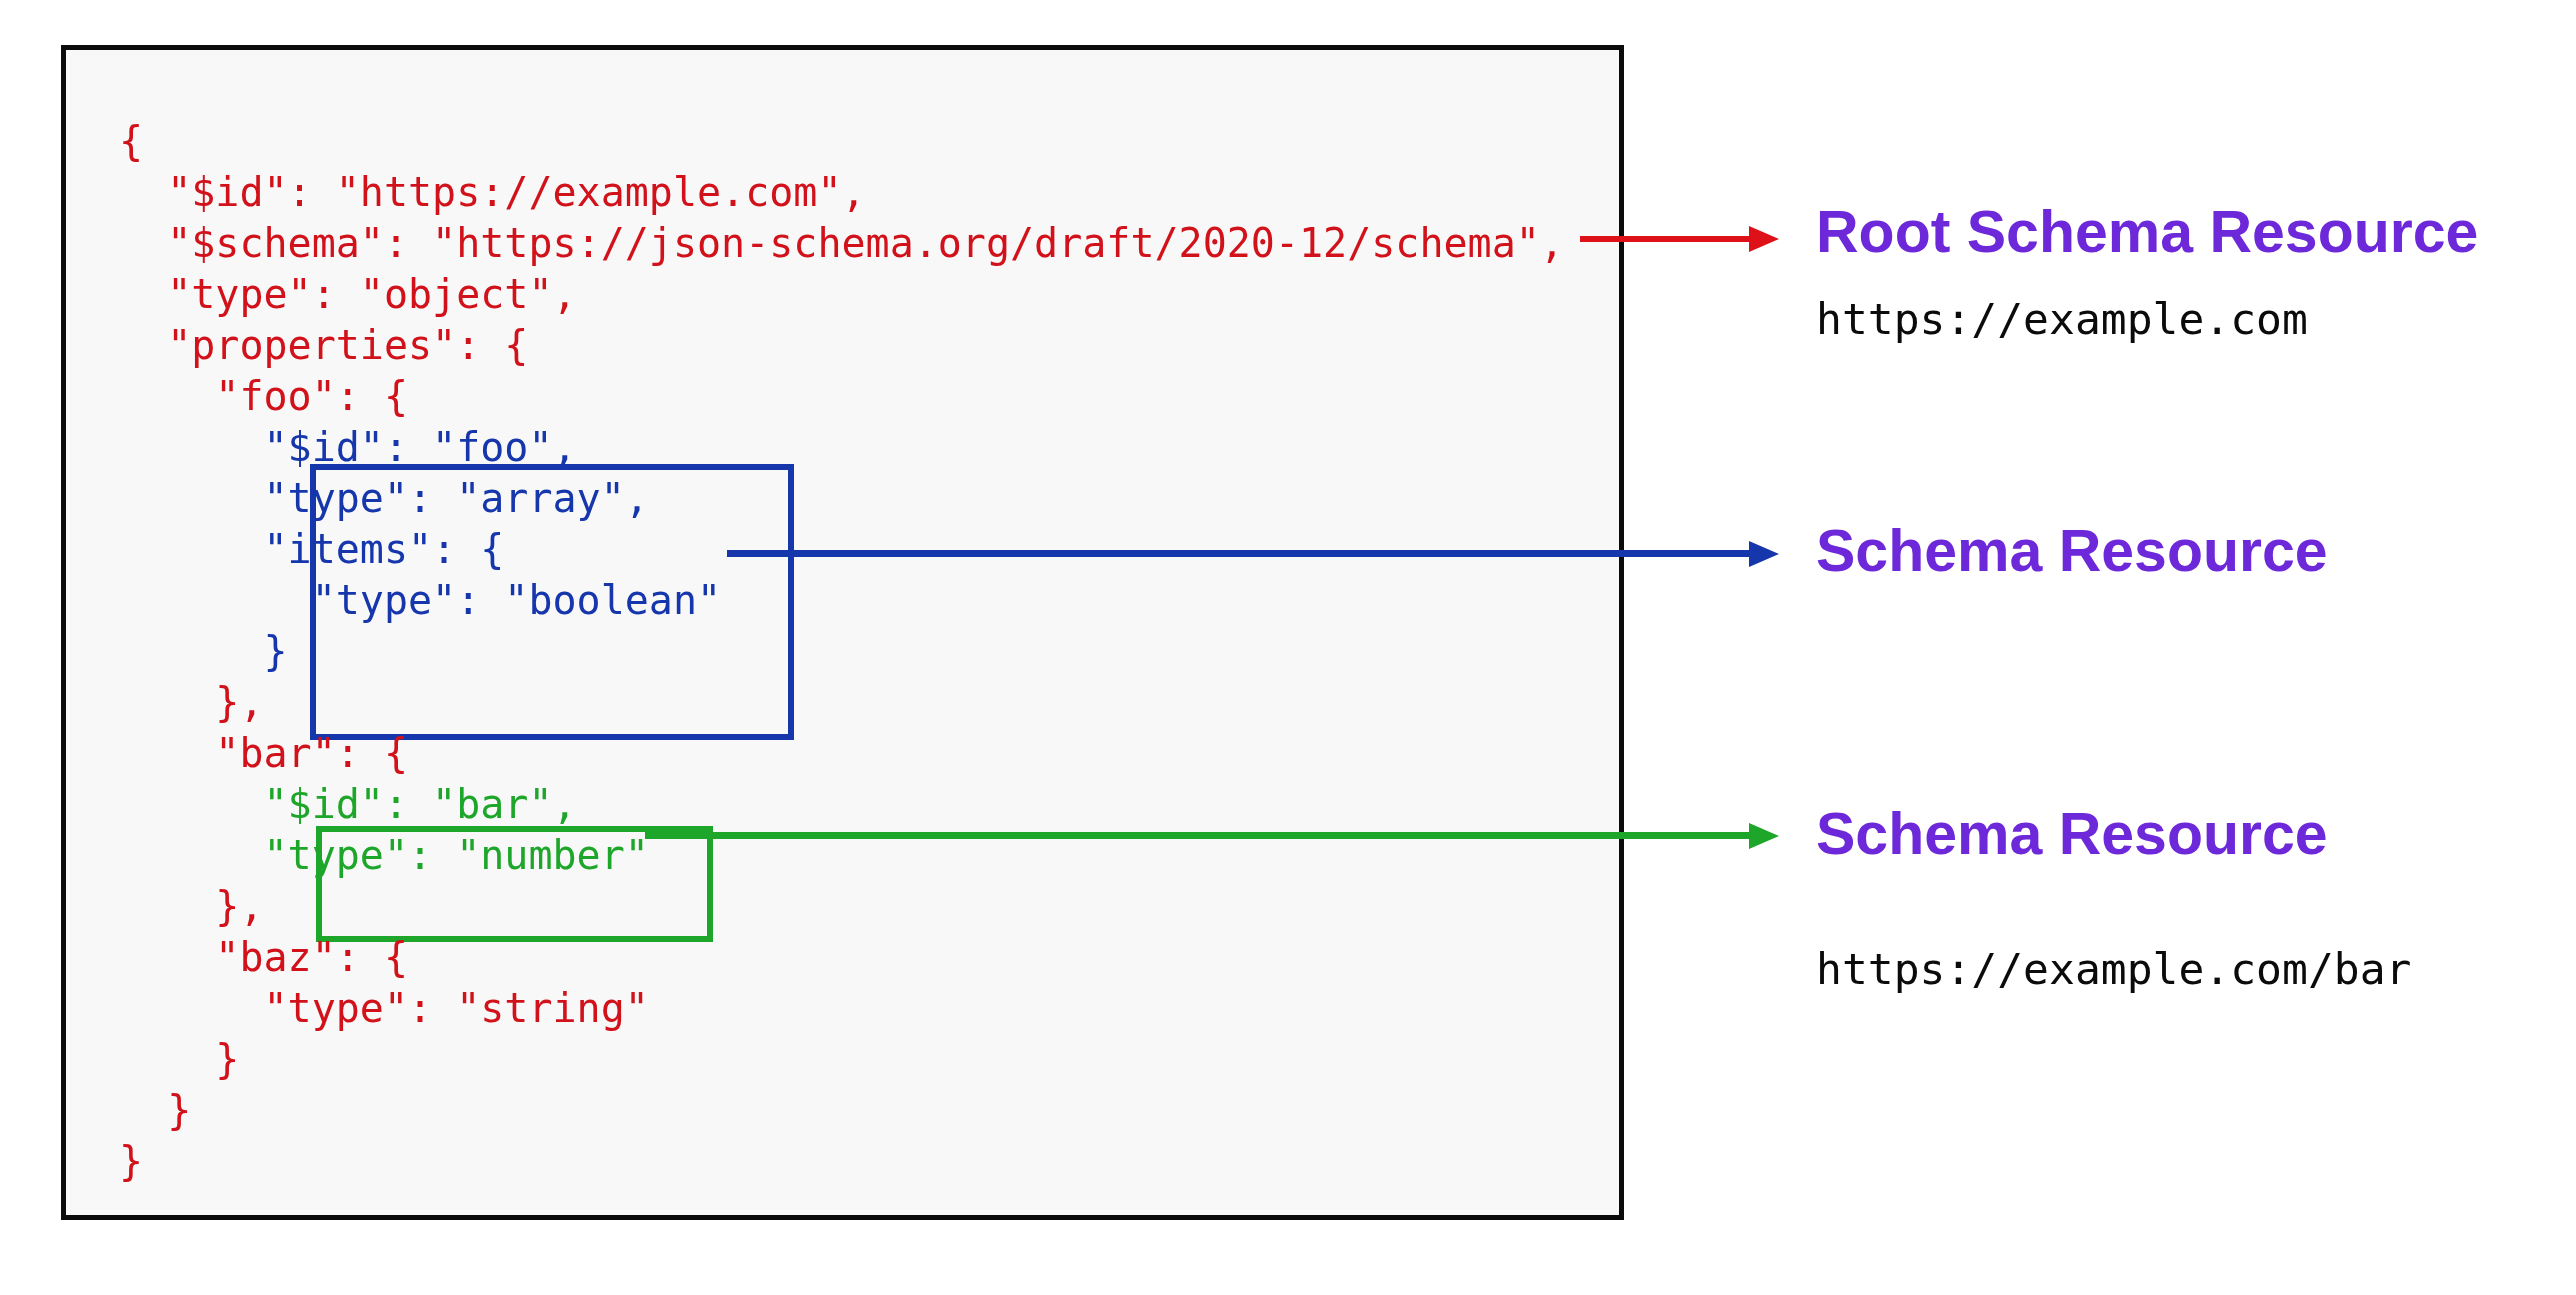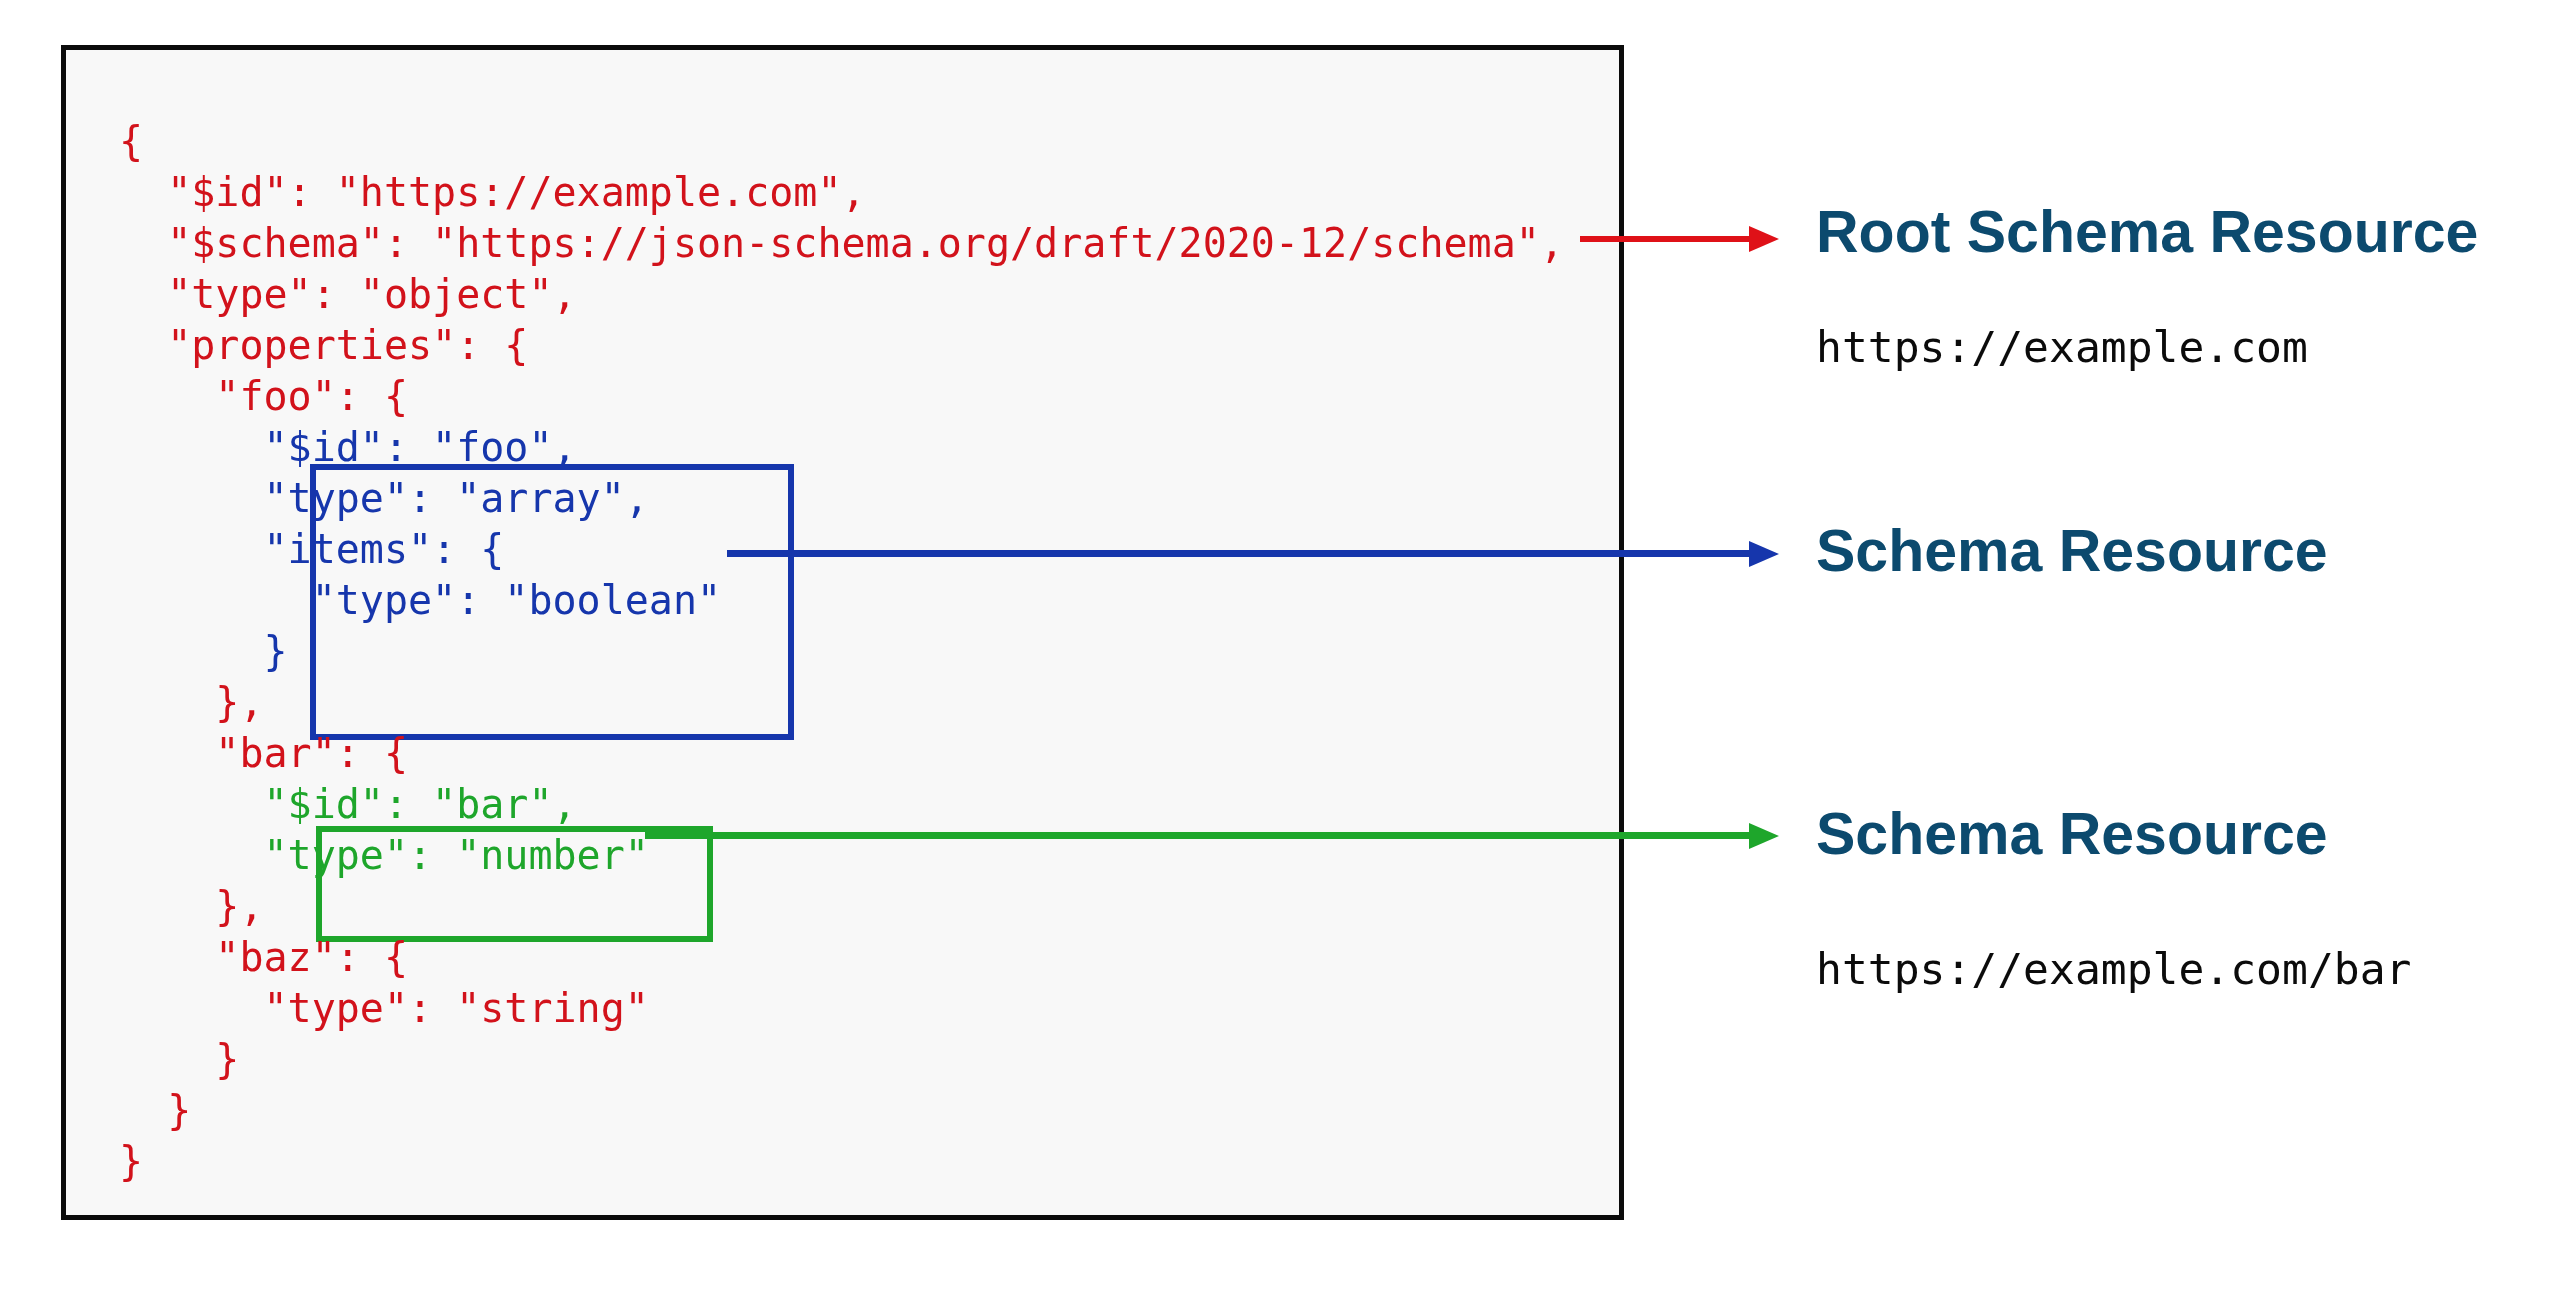--- a/index.html
+++ b/index.html
@@ -90,34 +90,34 @@
   .arrow-green-head{ left: 1749px; top: 823px; border-left-color: #1ea62b; }
 
   
   .ann-title {
     position: absolute;
     left: 1816px;
     font-family: "Liberation Sans", "DejaVu Sans", sans-serif;
     font-weight: bold;
     font-size: 59px;
     line-height: 1;
-    color: #0c4a6e;
+    color: #6d28d9;
     white-space: nowrap;
   }
   .ann-url {
     position: absolute;
     left: 1816px;
     font-family: "DejaVu Sans Mono", "Liberation Mono", monospace;
     font-size: 43px;
     line-height: 1;
     color: #0b0b0b;
     white-space: nowrap;
   }
   .ann-title-root { top: 203px; }
-  .ann-url-root   { top: 298px; margin-top: 28px; }
+  .ann-url-root   { top: 298px; }
   .ann-title-foo  { top: 522px; }
   .ann-url-foo    { top: 615px; }
   .ann-title-bar  { top: 805px; }
   .ann-url-bar    { top: 948px; }
 </style>
 </head>
 <body>
 
 <div class="canvas">
 

